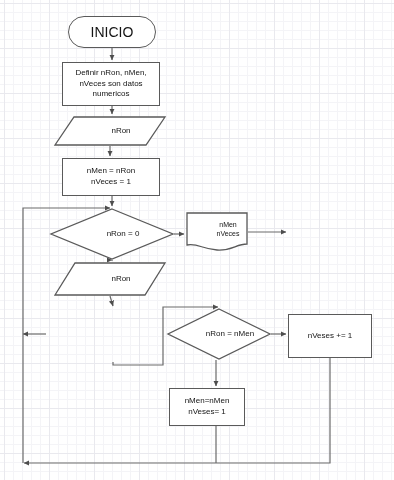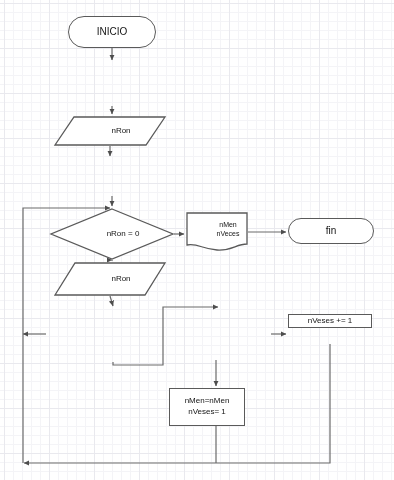--- a/index.html
+++ b/index.html
@@ -38,21 +38,21 @@
     text-align: center;
     color: #141414;
     font-size: 8px;
     line-height: 1.35;
     white-space: pre-line;
   }
   .node.terminator {
     border: 1.3px solid #5a5a5a;
     border-radius: 999px;
     background: #ffffff;
-    font-size: 10px;
+    font-size: 14px;
     text-align: center;
   }
   .node.process {
     border: 1.3px solid #5a5a5a;
     background: #ffffff;
   }
   .shapewrap {
     position: absolute;
   }
   .shapewrap svg {
@@ -122,58 +122,70 @@
       <path d="M216,426 L216,463"></path>
 
       <path d="M23,334 L23,463"></path>
     </g>
   </svg>
 
   <div class="node terminator" style="left:68px; top:16px; width:88px; height:32px;">
     <span>INICIO</span>
   </div>
 
+  <div class="node process" style="left:62px; top:62px; width:98px; height:44px;">
+    <span>Definir nRon, nMen,
+nVeces son datos
+numericos</span>
+  </div>
 
   <div class="shapewrap" style="left:54px; top:116px; width:112px; height:30px;">
     <svg width="112" height="30" viewBox="0 0 112 30" xmlns="http://www.w3.org/2000/svg">
       <polygon points="20,1 111,1 92,29 1,29" fill="#ffffff" stroke="#5a5a5a" stroke-width="1.3"></polygon>
     </svg>
     <div class="label">nRon</div>
   </div>
 
+  <div class="node process" style="left:62px; top:158px; width:98px; height:38px;">
+    <span>nMen = nRon
+nVeces = 1</span>
+  </div>
 
   <div class="shapewrap" style="left:50px; top:208px; width:124px; height:52px;">
     <svg width="124" height="52" viewBox="0 0 124 52" xmlns="http://www.w3.org/2000/svg">
       <polygon points="62,1 123,26 62,51 1,26" fill="#ffffff" stroke="#5a5a5a" stroke-width="1.3"></polygon>
     </svg>
     <div class="label">nRon = 0</div>
   </div>
 
   <div class="shapewrap doc" style="left:186px; top:212px; width:62px; height:40px;">
     <svg width="62" height="40" viewBox="0 0 62 40" xmlns="http://www.w3.org/2000/svg">
       <path d="M1,1 L61,1 L61,32 C50,32 46,39 31,38 C16,37 12,31 1,33 Z" fill="#ffffff" stroke="#5a5a5a" stroke-width="1.3"></path>
     </svg>
     <div class="label" style="height:34px;">nMen
 nVeces</div>
   </div>
 
-  <div class="node terminator" style="left:288px; top:218px; width:86px; height:26px;">
-    <span>fin</span>
-  </div>
 
   <div class="shapewrap" style="left:54px; top:262px; width:112px; height:34px;">
     <svg width="112" height="34" viewBox="0 0 112 34" xmlns="http://www.w3.org/2000/svg">
       <polygon points="21,1 111,1 91,33 1,33" fill="#ffffff" stroke="#5a5a5a" stroke-width="1.3"></polygon>
     </svg>
     <div class="label">nRon</div>
   </div>
 
 
+  <div class="shapewrap" style="left:167px; top:308px; width:104px; height:52px;">
+    <svg width="104" height="52" viewBox="0 0 104 52" xmlns="http://www.w3.org/2000/svg">
+      <polygon points="52,1 103,26 52,51 1,26" fill="#ffffff" stroke="#5a5a5a" stroke-width="1.3"></polygon>
+    </svg>
+    <div class="label">nRon = nMen</div>
+  </div>
 
-  <div class="node process" style="left:288px; top:314px; width:84px; height:14px;">
+  <div class="node process" style="left:288px; top:314px; width:84px; height:44px;">
     <span>nVeses += 1</span>
   </div>
 
   <div class="node process" style="left:169px; top:388px; width:76px; height:38px;">
     <span>nMen=nMen
 nVeses= 1</span>
   </div>
 
 </div>
 

